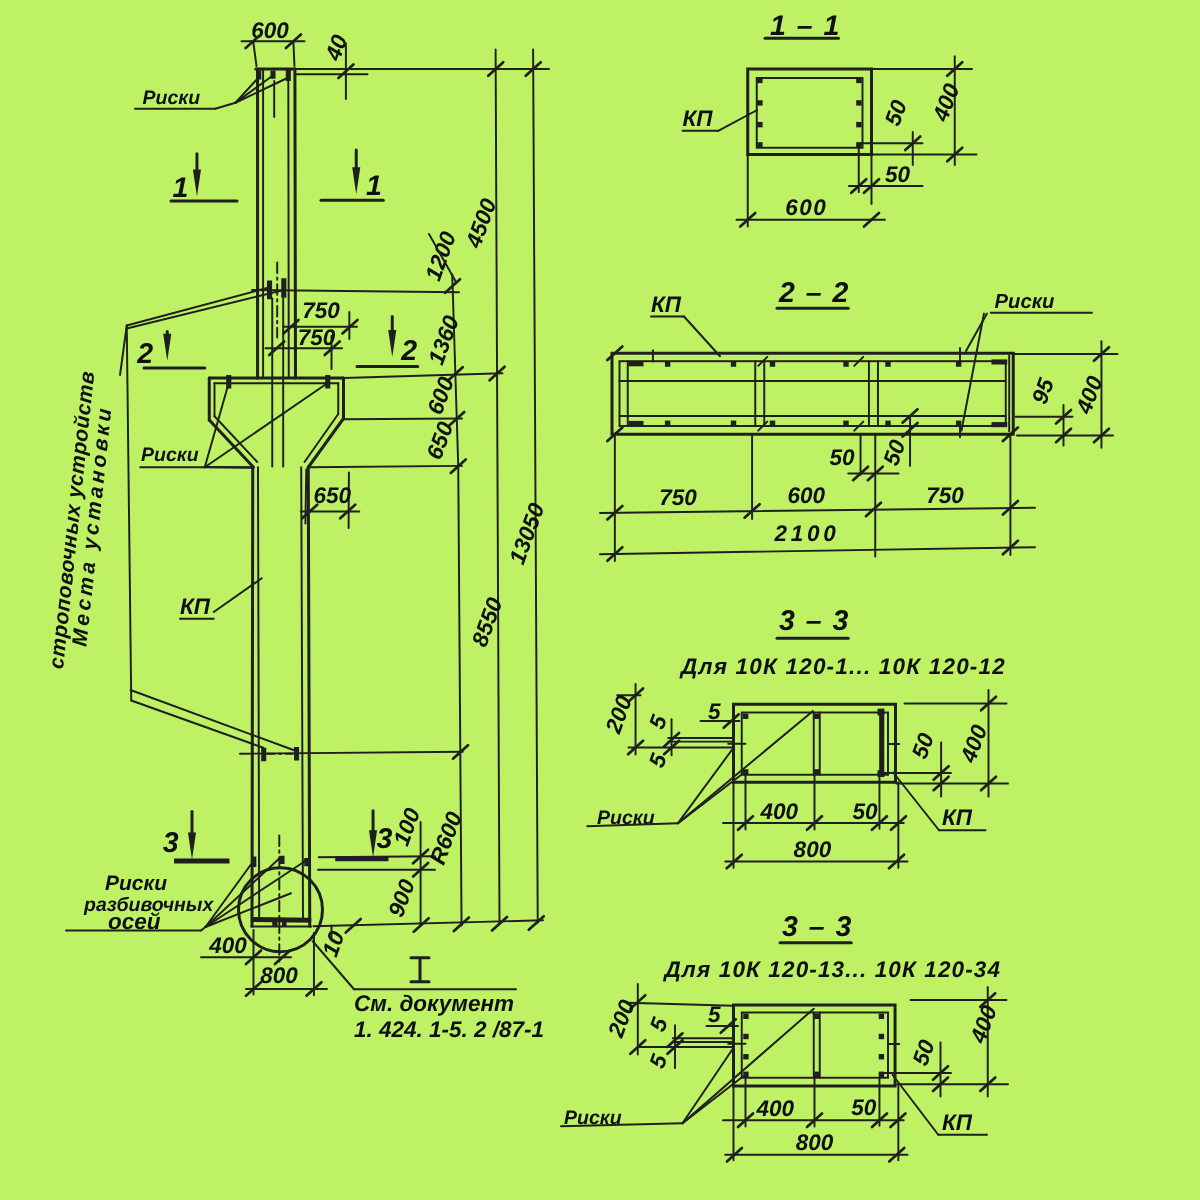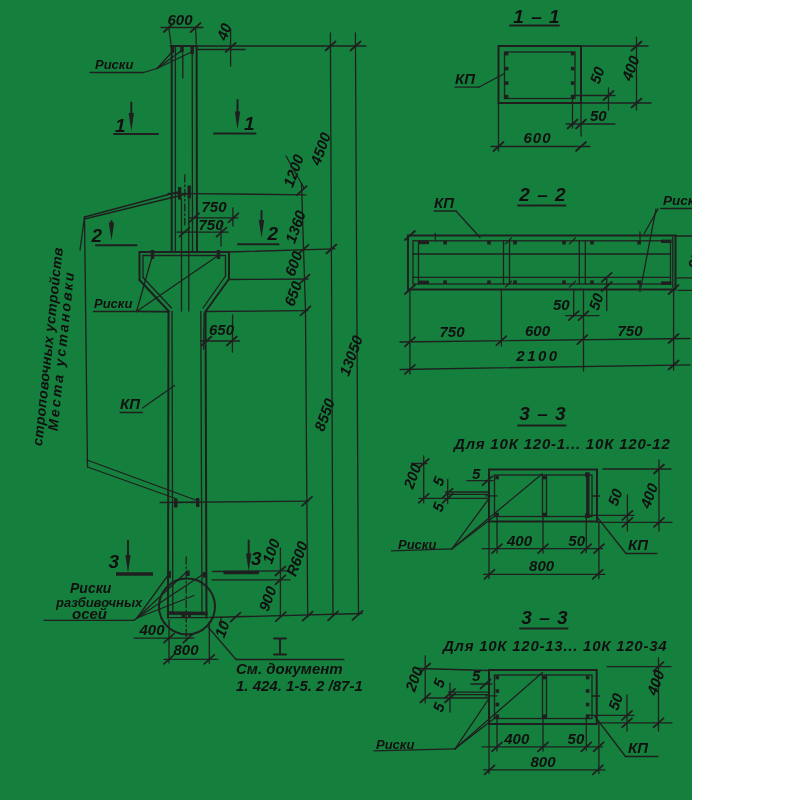--- a/index.html
+++ b/index.html
@@ -1,16 +1,16 @@
 <!DOCTYPE html>
 <html><head>
 <meta charset="utf-8">
 <style>
 html,body{margin:0;padding:0;background:#ffffff}
-#wrap{position:relative;width:692px;height:800px;background:#15803d;overflow:hidden}
+#wrap{position:relative;width:800px;height:800px;background:#bef264;overflow:hidden}
 svg line,svg path,svg rect,svg circle,svg polyline{stroke:#1f1f1f;fill:none;stroke-linecap:round}
 .t{stroke-width:1.3}
 .m{stroke-width:2}
 .k{stroke-width:3.4;stroke-linecap:butt}
 #ar{fill:#1f1f1f!important;stroke:none!important}
 text{fill:#101010;font-family:"Liberation Sans",sans-serif;font-style:italic;font-weight:bold}
 .d{font-size:15px}
 .b{font-size:19px;font-weight:bold}
 .f{fill:#1f1f1f;stroke:none}
 </style>

